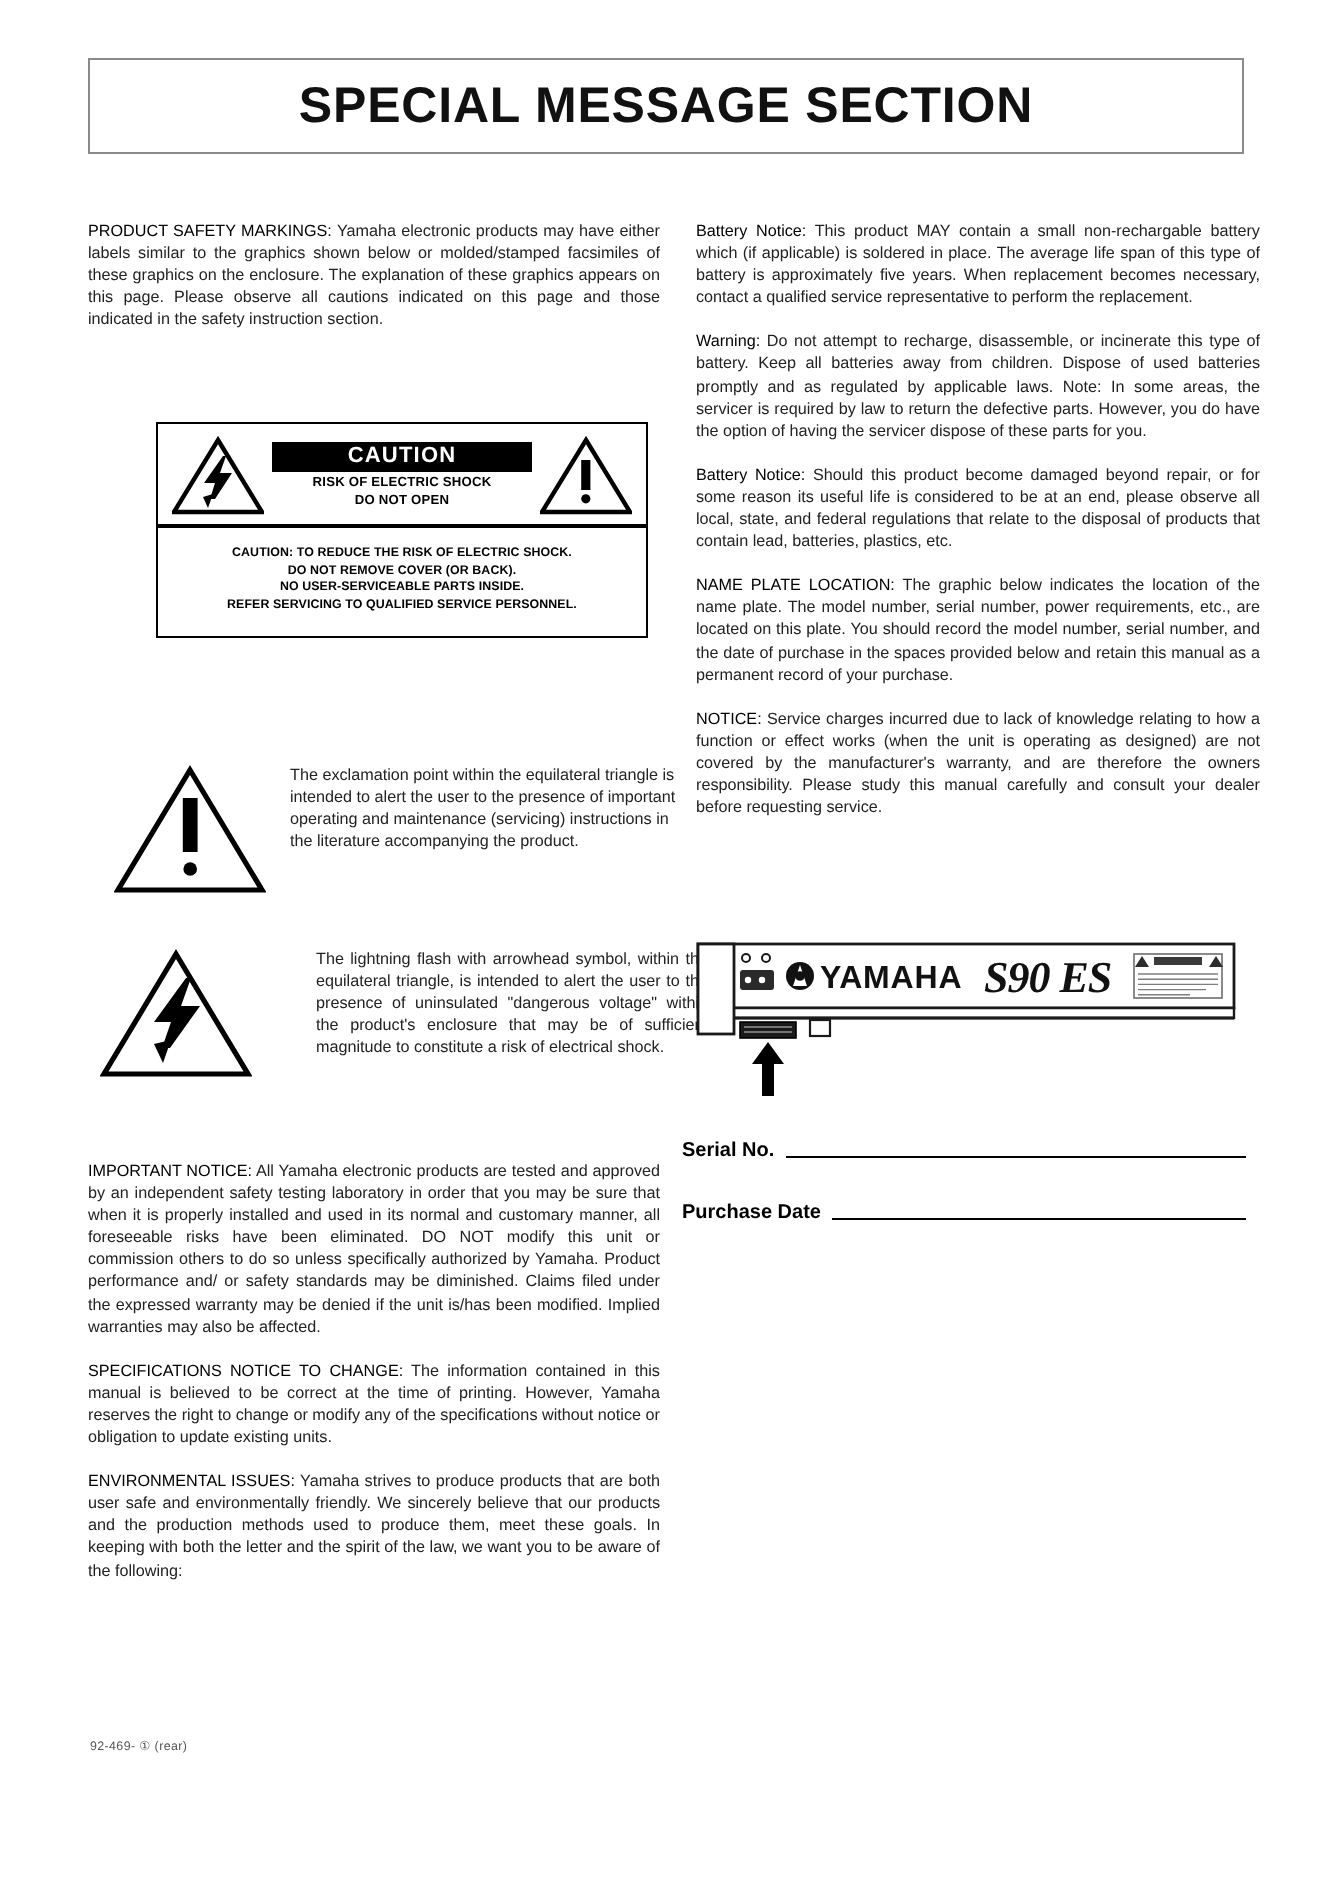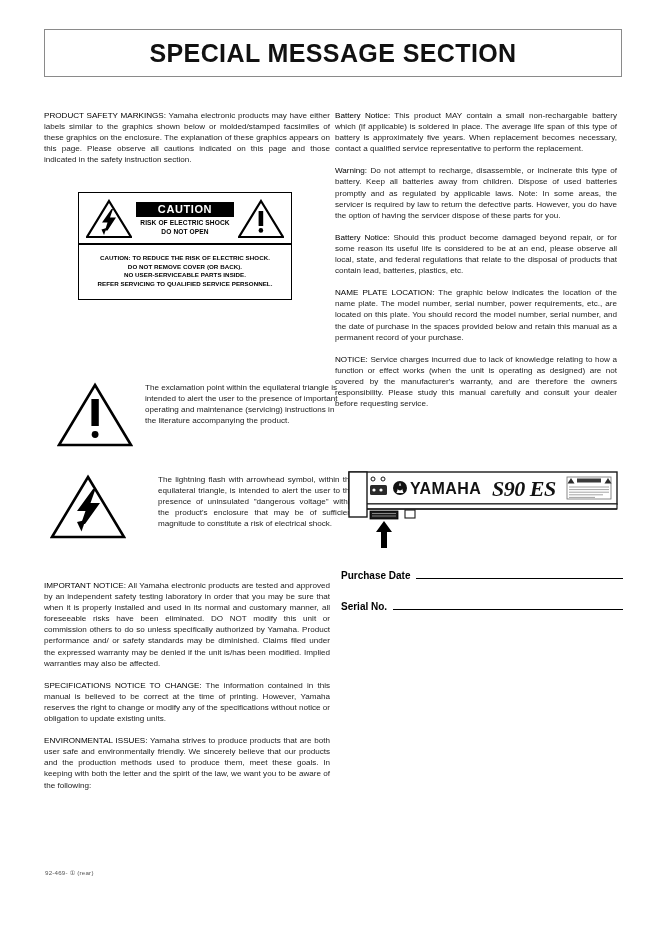--- a/index.html
+++ b/index.html
@@ -46,43 +46,43 @@
 
   
   .col-left {
     position: absolute;
     left: 44px;
     top: 110px;
     width: 286px;
   }
   .col-right {
     position: absolute;
-    left: 335px;
+    left: 348px;
     top: 110px;
     width: 282px;
   }
 
   .para {
     font-size: 8.1px;
     line-height: 11.1px;
     text-align: justify;
     margin: 0 0 11px 0;
     color: #222;
   }
   .para b, .para .lead {
     font-weight: normal;
     color: #000;
   }
 
   
   .caution-wrap {
     position: absolute;
     left: 78px;
-    top: 192px;
-    width: 214px;
+    top: 211px;
+    width: 246px;
   }
   .caution-outer {
     border: 1px solid #000;
     box-sizing: border-box;
     background: #fff;
     padding: 0;
   }
   .caution-top {
     display: flex;
     align-items: center;
@@ -331,27 +331,27 @@
 
     <rect x="60" y="42" width="10" height="8" fill="none" stroke="#1a1a1a" stroke-width="1.1"></rect>
 
     <g>
       <polygon points="39,53 31,64 36,64 36,80 42,80 42,64 47,64" fill="#000"></polygon>
     </g>
   </svg>
 
   <div class="record-lines">
     <div class="record-row">
+      <span class="rlabel">Serial No.</span>
+      <span class="rline"></span>
+    </div>
+    <div class="record-row">
       <span class="rlabel">Purchase Date</span>
       <span class="rline"></span>
     </div>
-    <div class="record-row">
-      <span class="rlabel">Serial No.</span>
-      <span class="rline"></span>
-    </div>
   </div>
 
   <div class="notices">
     <p class="para"><span class="lead">IMPORTANT NOTICE:</span><span> All Yamaha electronic products are tested and approved by an independent safety testing laboratory in order that you may be sure that when it is properly installed and used in its normal and customary manner, all foreseeable risks have been eliminated. DO NOT modify this unit or commission others to do so unless specifically authorized by Yamaha. Product performance and/ or safety standards may be diminished. Claims filed under the expressed warranty may be denied if the unit is/has been modified. Implied warranties may also be affected.</span></p>
 
     <p class="para"><span class="lead">SPECIFICATIONS NOTICE TO CHANGE:</span><span>  The information contained in this manual is believed to be correct at the time of printing. However, Yamaha reserves the right to change or modify any of the specifications without notice or obligation to update existing units.</span></p>
 
     <p class="para"><span class="lead">ENVIRONMENTAL ISSUES:</span><span> Yamaha strives to produce products that are both user safe and environmentally friendly. We sincerely believe that our products and the production methods used to produce them, meet these goals. In keeping with both the letter and the spirit of the law, we want you to be aware of the following:</span></p>
   </div>
 

